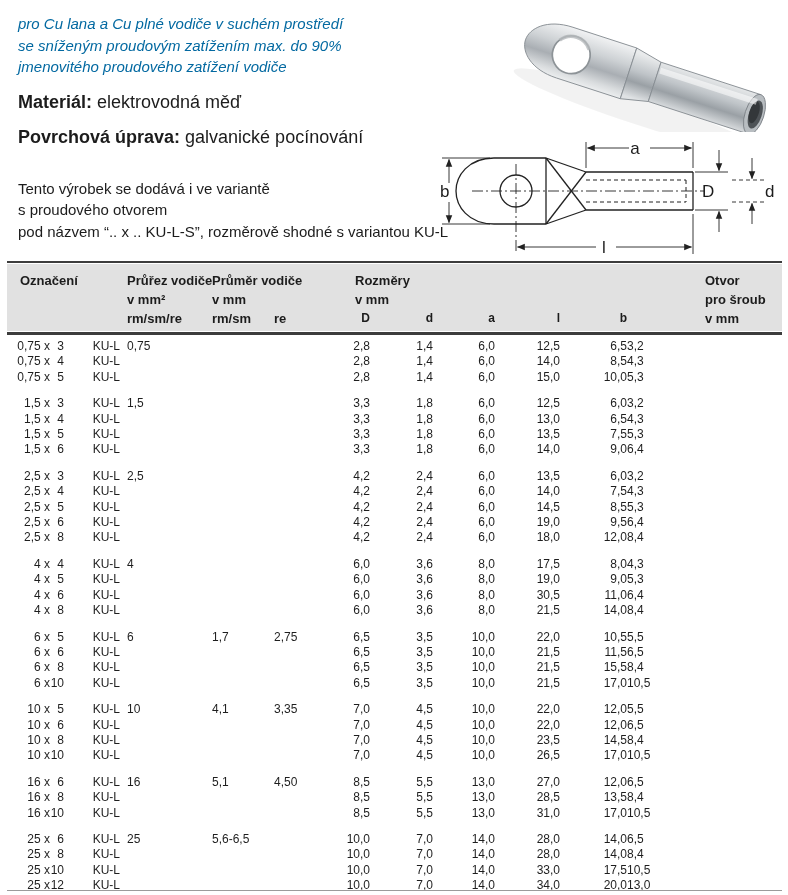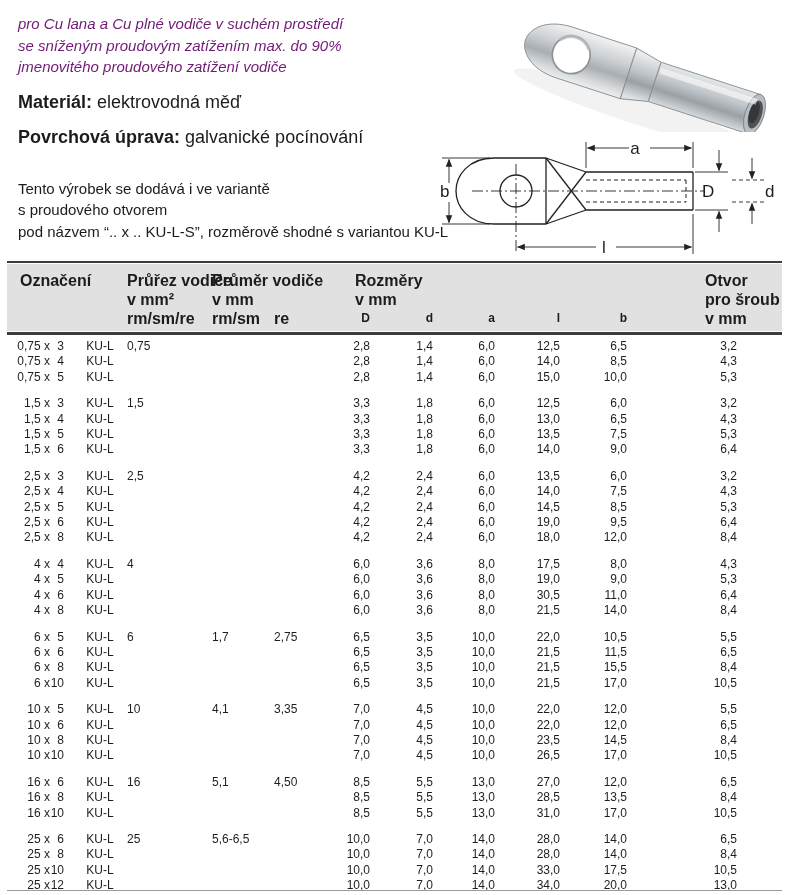--- a/index.html
+++ b/index.html
@@ -8,41 +8,41 @@
     width: 788px; height: 895px;
     position: relative; overflow: hidden;
     font-family: "Liberation Sans", sans-serif;
     color: var(--text, #1c1c1c);
   }
 
   
   .text-block { position: absolute; left: 18px; top: 13px; width: 445px; }
   .intro p {
     font-style: italic; font-size: 15px; line-height: 21.5px;
-    color: #701a75;
+    color: #0369a1;
   }
   .kv { font-size: 18px; line-height: 21px; margin-top: 14px; }
   .kv .lbl { font-weight: bold; }
   .variant { margin-top: 30px; }
   .variant p { font-size: 15px; line-height: 21.5px; }
 
   
   .photo { position: absolute; left: 492px; top: 2px; width: 288px; height: 130px; }
 
   
   .diagram { position: absolute; left: 436px; top: 134px; width: 352px; height: 126px; }
   .diagram text { font-family: "Liberation Sans", sans-serif; font-size: 17px; fill: #1d1d1d; }
 
   
   .rule-top  { position: absolute; left: 7px; right: 6px; top: 261px; height: 2px; background: var(--rule_dark, #414141); }
   .band      { position: absolute; left: 7px; right: 6px; top: 264px; height: 67px; background: var(--header_band, #e1e1e1); }
   .rule-mid  { position: absolute; left: 7px; right: 6px; top: 332px; height: 3px; background: var(--rule_dark, #383838); }
   .rule-bot  { position: absolute; left: 7px; right: 6px; top: 890px; height: 1px; background: var(--rule_light, #9b9b9b); }
 
-  .band .hblock { position: absolute; top: 7px; font-weight: bold; font-size: 16px; line-height: 19px; white-space: nowrap; }
+  .band .hblock { position: absolute; top: 7px; font-weight: bold; font-size: 13px; line-height: 19px; white-space: nowrap; }
   .band .line3 { top: 45px; }
   .hb-designation { left: 13px; }
   .hb-cross      { left: 120px; }
   .hb-diameter   { left: 205px; }
   .hb-re         { left: 267px; }
   .hb-dims       { left: 348px; }
   .hb-hole       { left: 698px; }
   .dimcols { position: absolute; top: 45px; left: 0; width: 100%; height: 19px; }
   .dimcols span { position: absolute; top: 0; font-weight: bold; font-size: 12px; line-height: 19px; text-align: right; }
   .dc-D { left: 310px; width: 53px; }
@@ -51,24 +51,24 @@
   .dc-l { left: 488px; width: 65px; }
   .dc-b { left: 553px; width: 67px; }
 
   
   table.lug { position: absolute; left: 0; top: 339px; width: 788px; border-collapse: collapse; table-layout: fixed; }
   table.lug td {
     font-size: 12px; line-height: 15.4px; height: 15.4px;
     white-space: nowrap; overflow: visible; color: #1e1e1e;
   }
   td.c0, td.c1 { text-align: right; }
-  td.c2 { text-align: center; padding-left: 16px; }
+  td.c2 { text-align: right; padding-left: 16px; }
   td.c3, td.c4, td.c5 { text-align: left; padding-left: 7px; }
   td.c6, td.c7, td.c8, td.c9, td.c10 { text-align: right; }
-  td.c11 { text-align: right; padding-right: 51px; }
+  td.c11 { padding-right: 51px; }
   tr.gap td { height: 11px; line-height: 11px; font-size: 1px; }
 </style>
 </head>
 <body style="--header_band: #e1e1e1; --rule_dark: #3c3c3c; --rule_light: #9b9b9b; --text: #1c1c1c; --metal_light: #eef0f1; --metal_dark: #9aa0a5;">
 
 <div class="text-block">
   <div class="intro">
     <p>pro Cu lana a Cu plné vodiče v suchém prostředí</p>
     <p>se sníženým proudovým zatížením max. do 90%</p>
     <p>jmenovitého proudového zatížení vodiče</p>

